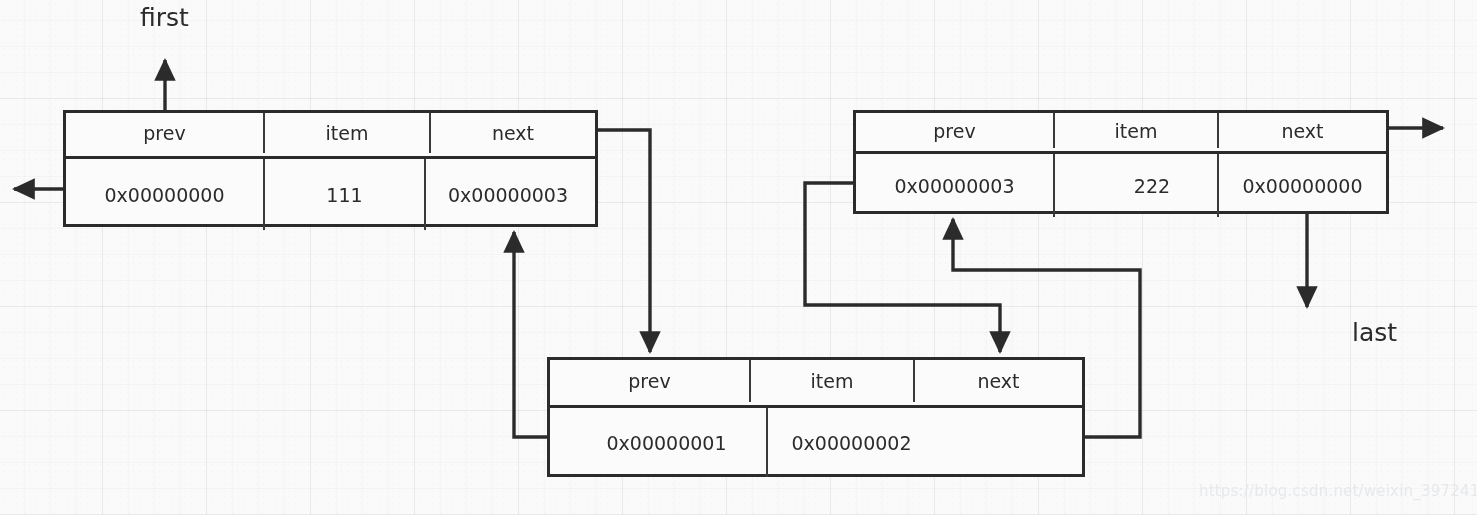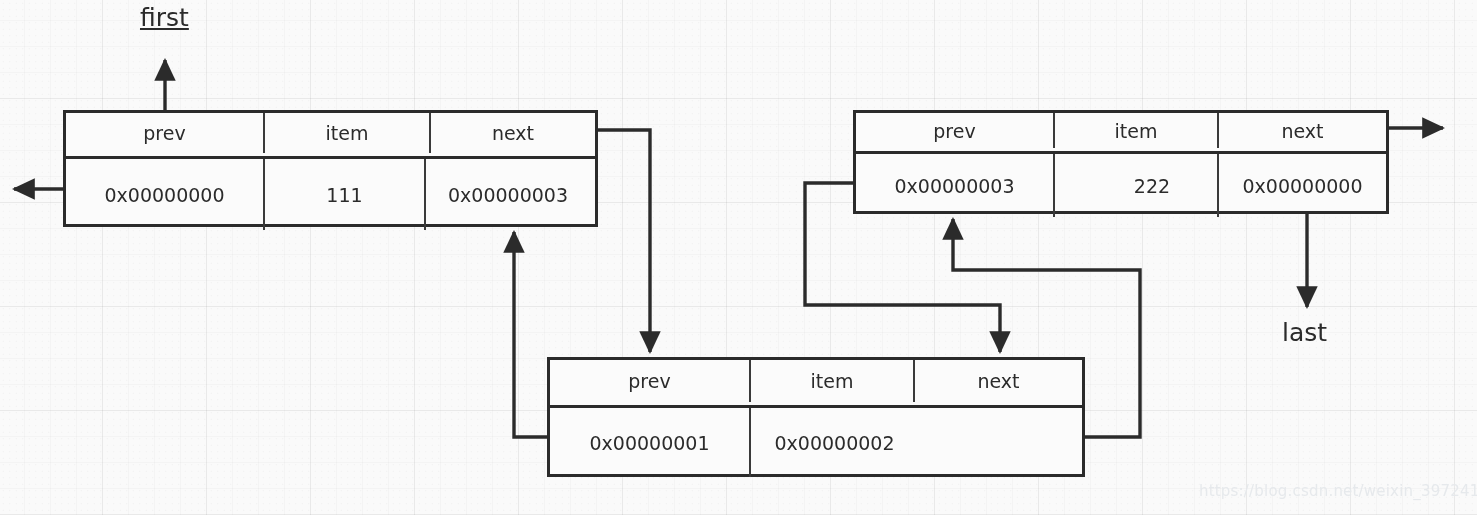--- a/index.html
+++ b/index.html
@@ -154,24 +154,24 @@
       <div class="cell" style="width:167px; height:63px;">0x00000000</div>
     </div>
   </div>
 
   <div class="node" style="left:547px; top:357px; width:538px; height:120px;">
     <div class="node-row header" style="height:45px;">
       <div class="cell" style="width:201px; height:42px;">prev</div>
       <div class="cell" style="width:164px; height:42px;">item</div>
       <div class="cell" style="width:167px; height:42px;">next</div>
     </div>
-    <div class="node-row" style="height:69px;">
+    <div class="node-row" style="height:69px;margin-left:17px;">
       <div class="cell" style="width:201px; height:69px;">0x00000001</div>
       <div class="cell" style="width:167px; height:69px;">0x00000002</div>
     </div>
   </div>
 
-  <div class="label" style="left:140px; top:3px;text-decoration:underline;">first</div>
-  <div class="label" style="left:1282px; top:318px;">last</div>
+  <div class="label" style="left:140px; top:3px;">first</div>
+  <div class="label" style="left:1352px; top:318px;">last</div>
 
   <div class="watermark" style="left:1199px; top:482px;">https://blog.csdn.net/weixin_39724194</div>
 
 </div>
 
 </body></html>

